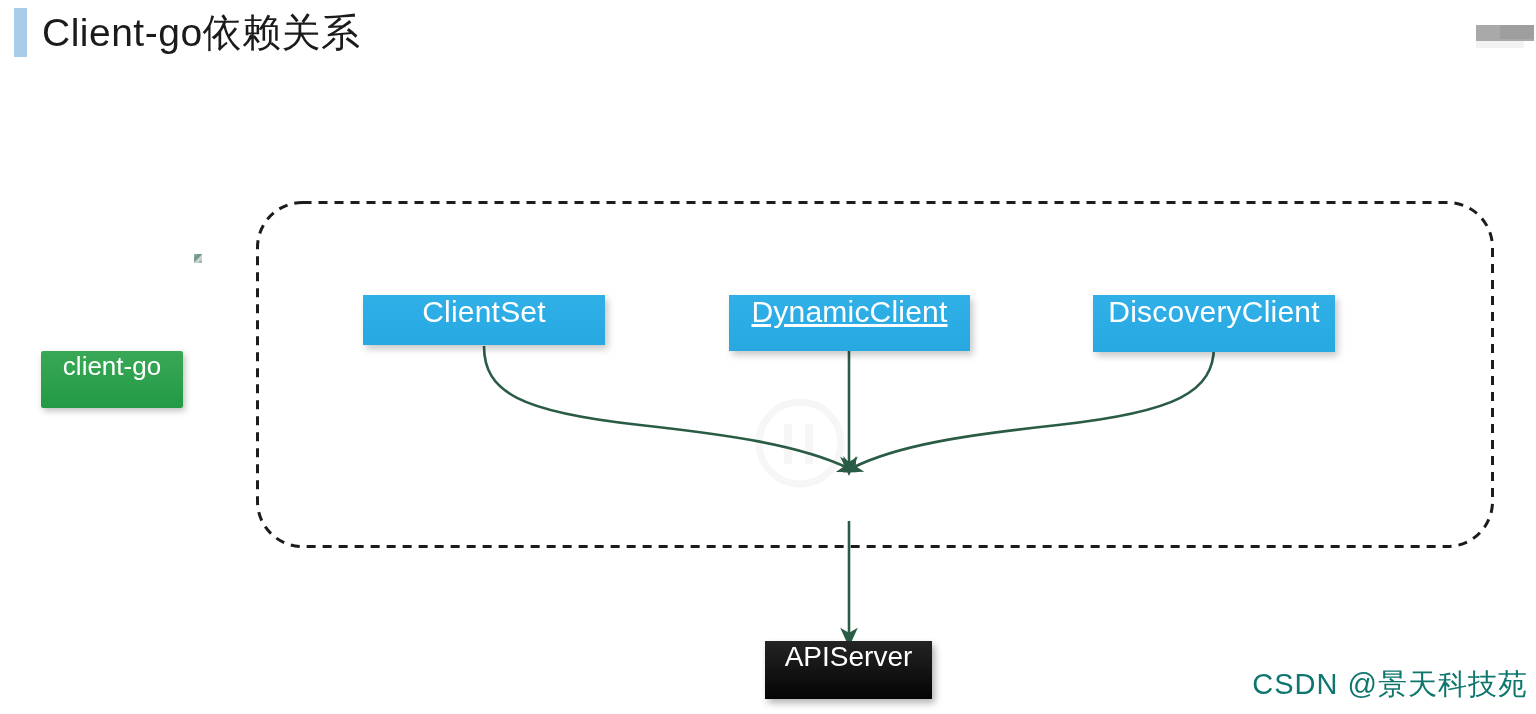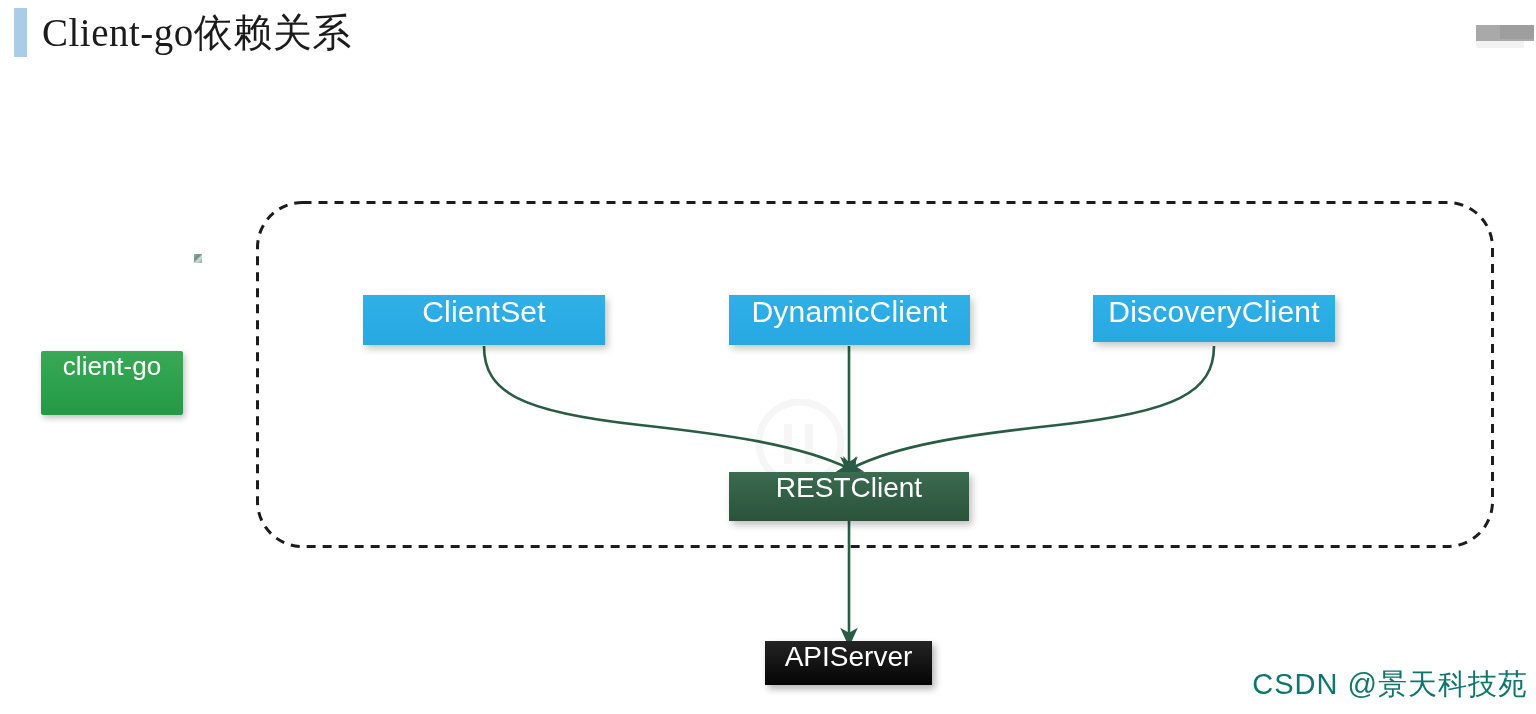--- a/index.html
+++ b/index.html
@@ -27,21 +27,21 @@
   }
   .title-accent {
     width: 13px;
     background: #a9cde9;
     flex: 0 0 13px;
     margin-top: 1px;
     margin-bottom: 2px;
   }
   .title-text {
     margin-left: 15px;
-    font-family: Liberation Serif, serif;
+    font-family: Liberation Sans, sans-serif;
     font-size: 39px;
     line-height: 52px;
     color: #1b1b1b;
     letter-spacing: 0.5px;
     white-space: nowrap;
   }
 
   
   .tr-artifact {
     position: absolute;
@@ -108,26 +108,26 @@
     background: linear-gradient(180deg, #3b6b51 0%, #2a5239 100%);
     box-shadow: 3px 4px 7px rgba(0,0,0,0.25);
     font-size: 28px;
   }
   .node-black {
     background: linear-gradient(180deg, #242424 0%, #040404 100%);
     box-shadow: 3px 4px 7px rgba(0,0,0,0.3);
     font-size: 28px;
   }
 
-  #node-client-go  { left: 41px;   top: 351px; width: 142px; height: 64px; }
+  #node-client-go  { left: 41px;   top: 351px; width: 142px; height: 57px; }
   #node-clientset  { left: 363px;  top: 295px; width: 242px; height: 50px; }
-  #node-dynamic    { left: 729px;  top: 295px; width: 241px; height: 50px; }
-  #node-discovery  { left: 1093px; top: 295px; width: 242px; height: 47px; }
+  #node-dynamic    { left: 729px;  top: 295px; width: 241px; height: 56px; text-decoration: underline; }
+  #node-discovery  { left: 1093px; top: 295px; width: 242px; height: 57px; }
   #node-restclient { left: 729px;  top: 472px; width: 240px; height: 49px; }
-  #node-apiserver  { left: 765px;  top: 641px; width: 167px; height: 44px; }
+  #node-apiserver  { left: 765px;  top: 641px; width: 167px; height: 58px; }
 
   
   .speck {
     position: absolute;
     left: 194px;
     top: 254px;
     width: 8px;
     height: 9px;
     background:
       linear-gradient(135deg, #7fae9b 0%, #4d7d6b 40%, #cfd8d4 60%, #6f9f8d 100%);
@@ -202,23 +202,20 @@
   </div>
 
   <div class="node node-blue" id="node-dynamic">
     <span>DynamicClient</span>
   </div>
 
   <div class="node node-blue" id="node-discovery">
     <span>DiscoveryClient</span>
   </div>
 
-  <div class="node node-darkgreen" id="node-restclient">
-    <span>RESTClient</span>
-  </div>
 
   <div class="node node-black" id="node-apiserver">
     <span>APIServer</span>
   </div>
 
 </div>
 
 <div class="watermark">CSDN @景天科技苑</div>
 
 </body></html>

